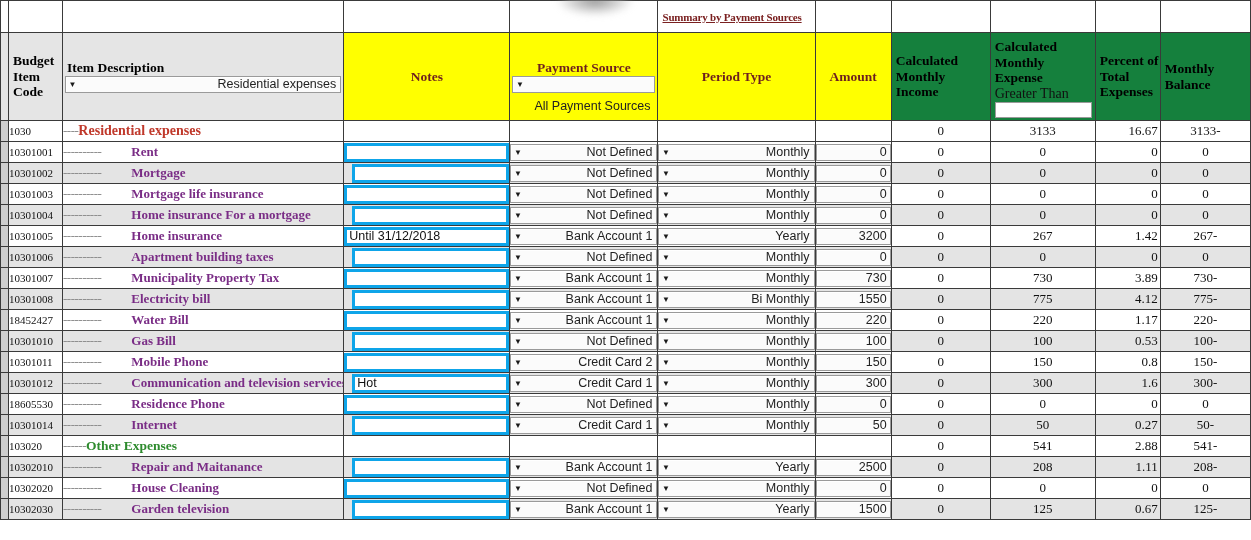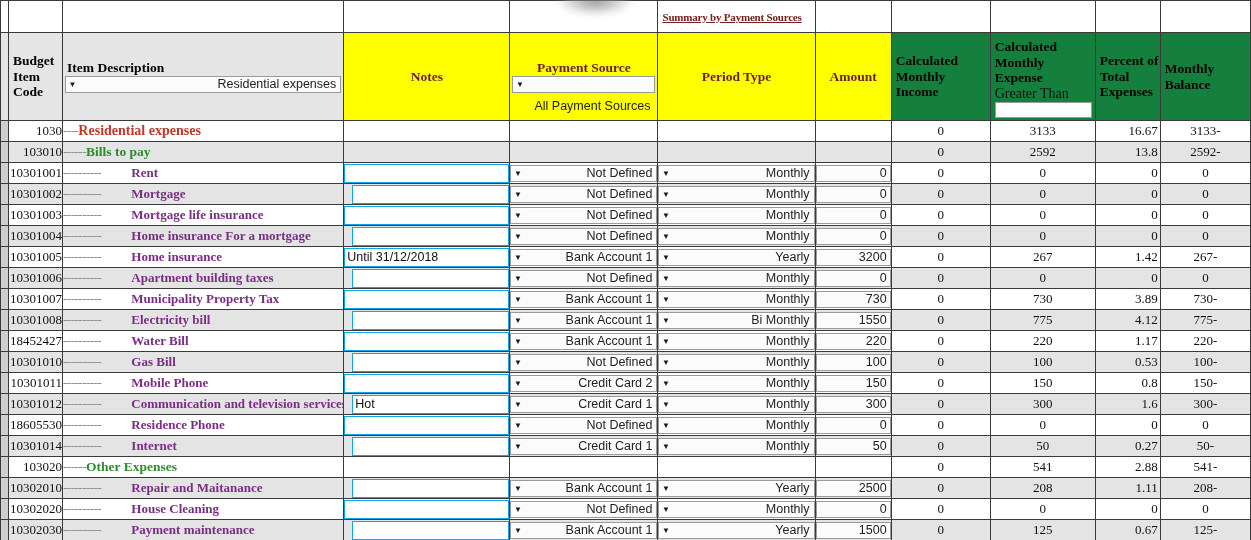--- a/index.html
+++ b/index.html
@@ -126,45 +126,44 @@
     box-shadow: inset 1px 1px 0 #fff;
   }
 
   
   .row td { height: 21px; font-size: 13px; }
   .row.alt td { background: #e4e4e4; }
   .row td.gutter { background: #cfcfcf; border-right:1px solid #3a3a3a; }
   .row.alt td.gutter { background:#cfcfcf; }
 
   td.code {
-    text-align: right;
     padding-right: 1px;
     font-family: "Liberation Serif", serif;
-    font-size: 13px;
+    font-size: 11px;
     color: #111;
     white-space: nowrap;
     margin-left: 20px;
   }
   td.desc {
     padding-left: 2px;
     font-family: "Liberation Serif", serif;
     font-size: 13px;
     white-space: nowrap;
     overflow: hidden;
   }
   .dashes { color:#8a8a8a; letter-spacing:-0.5px; font-weight:normal; }
   .lvl1 { color:#c0392b; font-weight:bold; font-size:14px; }
   .lvl2 { color:#2e8b2e; font-weight:bold; font-size:13.5px; }
   .lvl3 { color:#7a2d86; font-weight:bold;margin-left:30px; }
 
   td.notes { background:#ffffff; padding:0; }
   td.notes .noteholder {
     height:19px;
     margin: 0;
-    border: 1px solid #0ea5e9;
+    border: 3px solid #0ea5e9;
     background:#fff;
     display:flex;
     align-items:center;
     padding-left:2px;
     font-family:"Liberation Sans", sans-serif;
     font-size:12.5px;
     color:#111;
   }
   .row.alt td.notes { background:#e4e4e4;padding-left:8px; }
 
@@ -302,33 +301,20 @@
           <td class="desc"><span class="dashes">----</span><span class="lvl1">Residential expenses</span></td>
           <td class="notes"></td>
           <td class="empty"></td>
           <td class="empty"></td>
           <td class="empty"></td>
           <td class="num">0</td>
           <td class="num">3133</td>
           <td class="num rightal">16.67</td>
           <td class="num">3133-</td>
         </tr>
-        <tr class="row alt">
-          <td class="gutter"></td>
-          <td class="code">103010</td>
-          <td class="desc"><span class="dashes">------</span><span class="lvl2">Bills to pay</span></td>
-          <td class="notes"></td>
-          <td class="empty"></td>
-          <td class="empty"></td>
-          <td class="empty"></td>
-          <td class="num">0</td>
-          <td class="num">2592</td>
-          <td class="num rightal">13.8</td>
-          <td class="num">2592-</td>
-        </tr>
         <tr class="row">
           <td class="gutter"></td>
           <td class="code">10301001</td>
           <td class="desc"><span class="dashes">----------</span><span class="lvl3">Rent</span></td>
           <td class="notes">
             <div class="noteholder"></div>
           </td>
           <td class="cellcombo">
             <div class="combo">
               <span class="arrow">▼</span>
@@ -763,21 +749,21 @@
             <div class="amtbox">0</div>
           </td>
           <td class="num">0</td>
           <td class="num">0</td>
           <td class="num rightal">0</td>
           <td class="num">0</td>
         </tr>
         <tr class="row alt">
           <td class="gutter"></td>
           <td class="code">10302030</td>
-          <td class="desc"><span class="dashes">----------</span><span class="lvl3">Payment maintenance</span></td>
+          <td class="desc"><span class="dashes">----------</span><span class="lvl3">Garden television</span></td>
           <td class="notes">
             <div class="noteholder"></div>
           </td>
           <td class="cellcombo">
             <div class="combo">
               <span class="arrow">▼</span>
               <span class="val">Bank Account 1</span>
             </div>
           </td>
           <td class="cellcombo">

